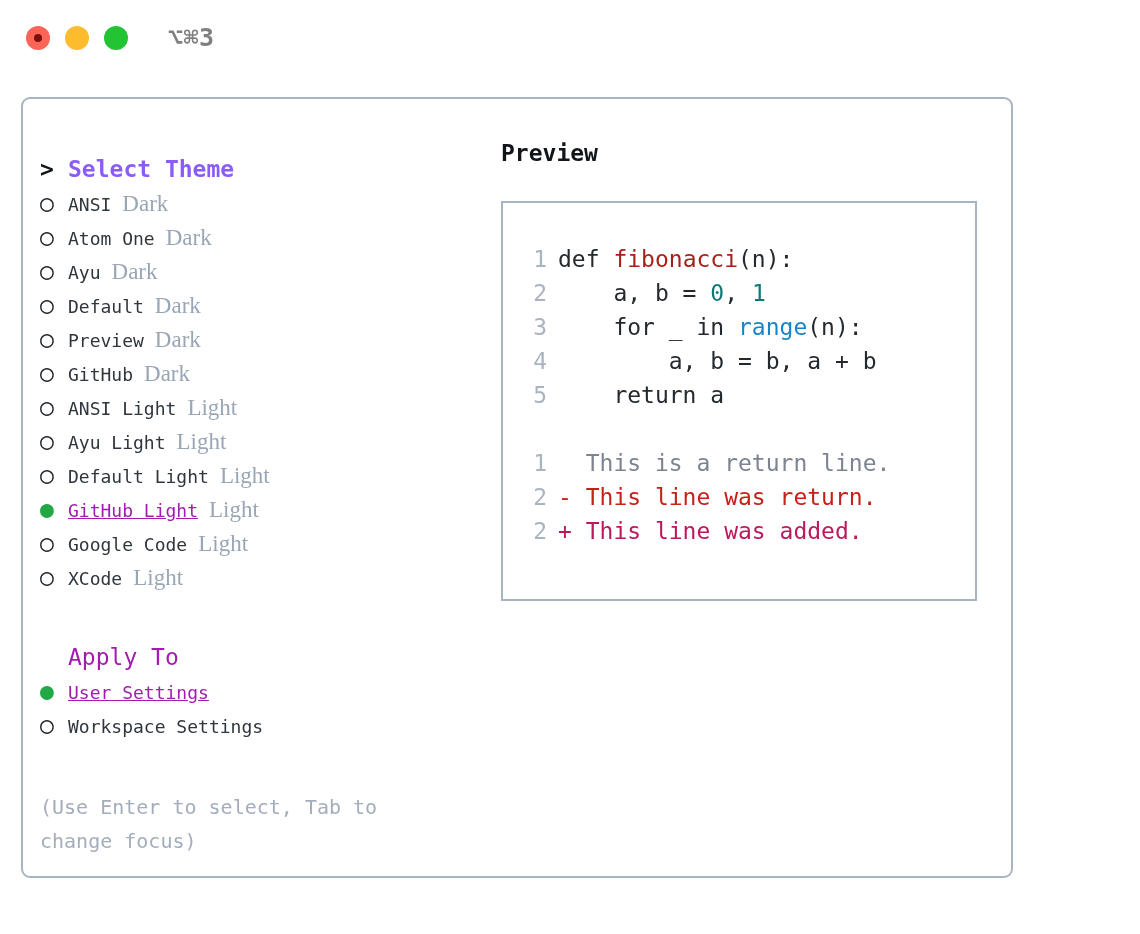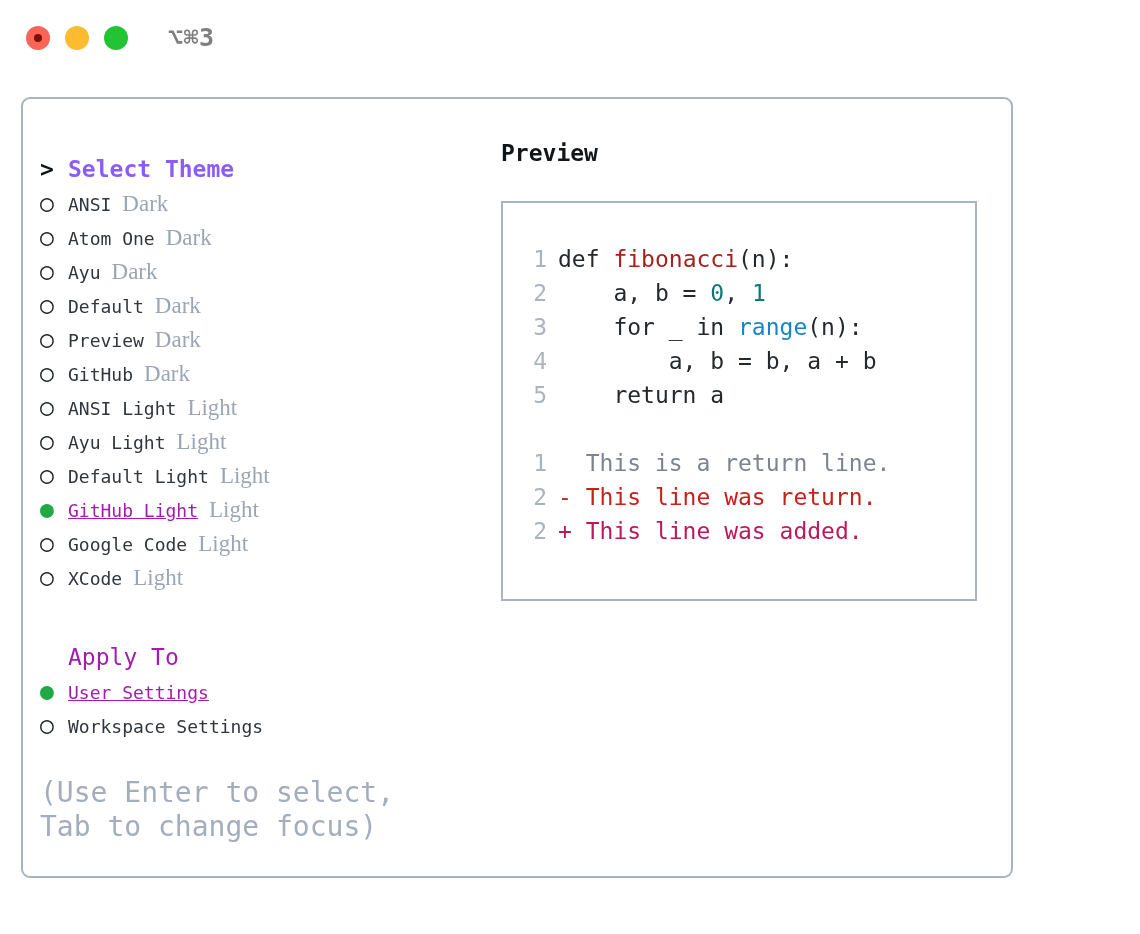--- a/index.html
+++ b/index.html
@@ -135,22 +135,22 @@
 
   .section-gap { height: 46px; }
   .section-title {
     font-size: 23px;
     line-height: 34px;
     color: #a21caf;
     padding-left: 28px;
   }
 
   .hint {
-    margin-top: 34px;
-    font-size: 28px;
+    margin-top: 48px;
+    font-size: 20px;
     line-height: 34px;
     color: #a3adbb;
     width: 400px;
   }
 
   
   .right-col {
     position: absolute;
     left: 478px;
     top: 37px;

